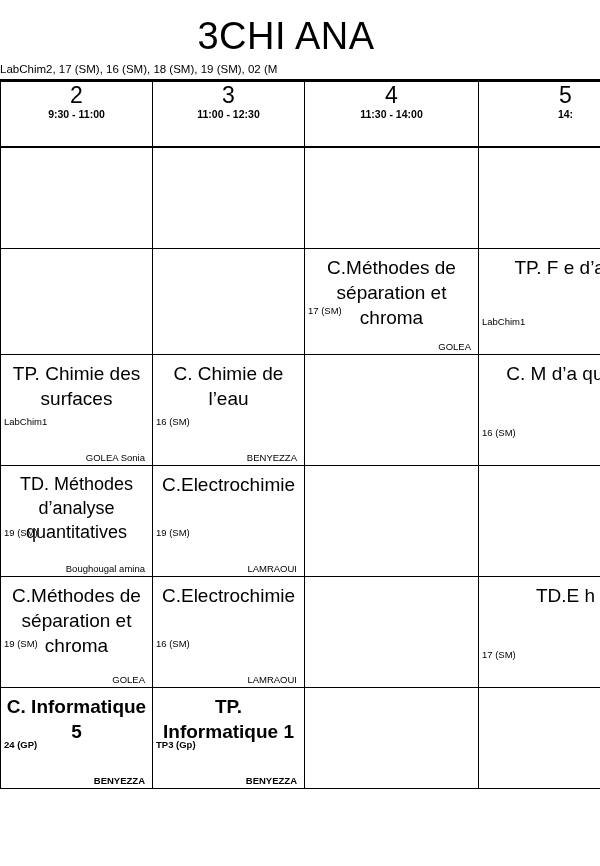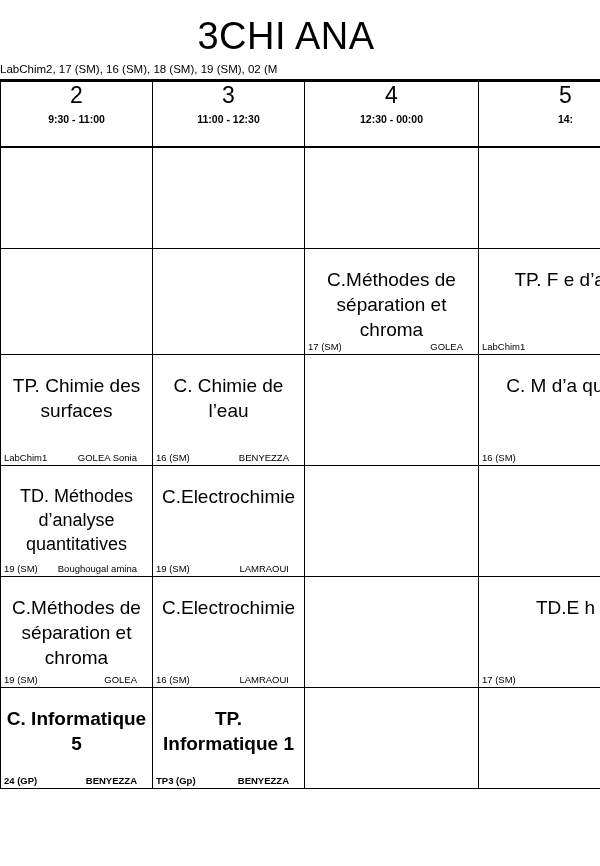--- a/index.html
+++ b/index.html
@@ -66,52 +66,50 @@
     border-bottom: 2px solid #000 !important;
   }
   .hdr .num {
     font-size: 23px;
     line-height: 26px;
     font-weight: normal;
   }
   .hdr .time {
     font-size: 10.5px;
     line-height: 13px;
-    margin-top: 5px;
   }
 
   
   .cell {
     position: relative;
     height: 110px;
   }
   .cell .body {
     padding: 6px 4px 0 4px;
     text-align: center;
     font-size: 19px;
     line-height: 25px;
     word-wrap: break-word;
     overflow: hidden;
-    margin-top: 12px;
   }
   .cell .body.sm { font-size: 18px; line-height: 24px; }
   .cell .foot {
     position: absolute;
     left: 0;
-    right: 12px;
+    right: 4px;
     bottom: 2px;
     font-size: 9.5px;
     line-height: 11px;
     padding: 0 3px;
     display: flex;
     justify-content: space-between;
     white-space: nowrap;
     overflow: hidden;
   }
-  .cell .foot .r { text-align: right; }
+  .cell .foot .r { text-align: right; margin-top: 36px; }
 
   
   tr.r1 td { height: 100px; }
   tr.r2 td { height: 105px; }
   tr.r3 td { height: 110px; }
   tr.r4 td { height: 110px; }
   tr.r5 td { height: 110px; }
   tr.r6 td { height: 100px; font-weight: bold; }
 </style>
 </head>
@@ -141,21 +139,21 @@
         <th class="hdr">
           <div class="num">2</div>
           <div class="time">9:30 - 11:00</div>
         </th>
         <th class="hdr">
           <div class="num">3</div>
           <div class="time">11:00 - 12:30</div>
         </th>
         <th class="hdr">
           <div class="num">4</div>
-          <div class="time">12:30 - 00:00</div>
+          <div class="time">11:30 - 14:00</div>
         </th>
         <th class="hdr">
           <div class="num">5</div>
           <div class="time">14:</div>
         </th>
       </tr>
 
       <tr class="r1">
         <td class="cell">
 

